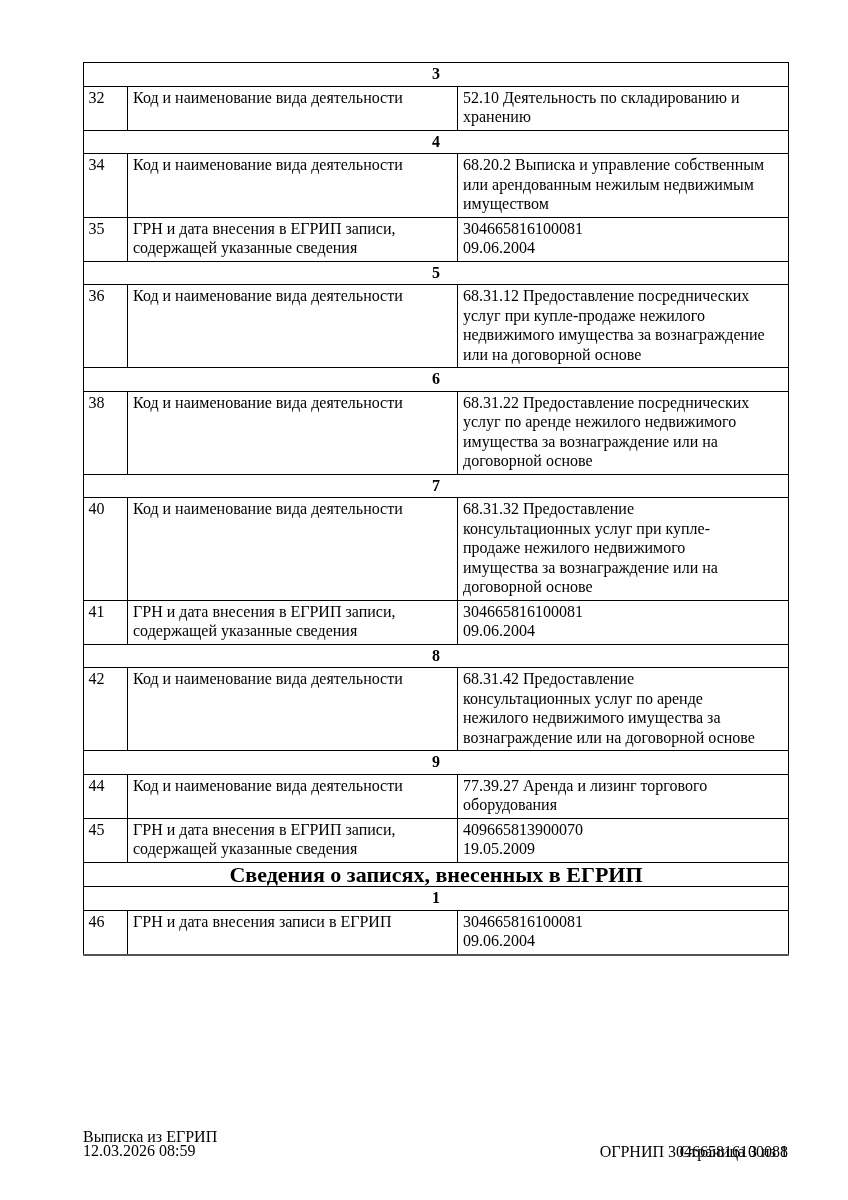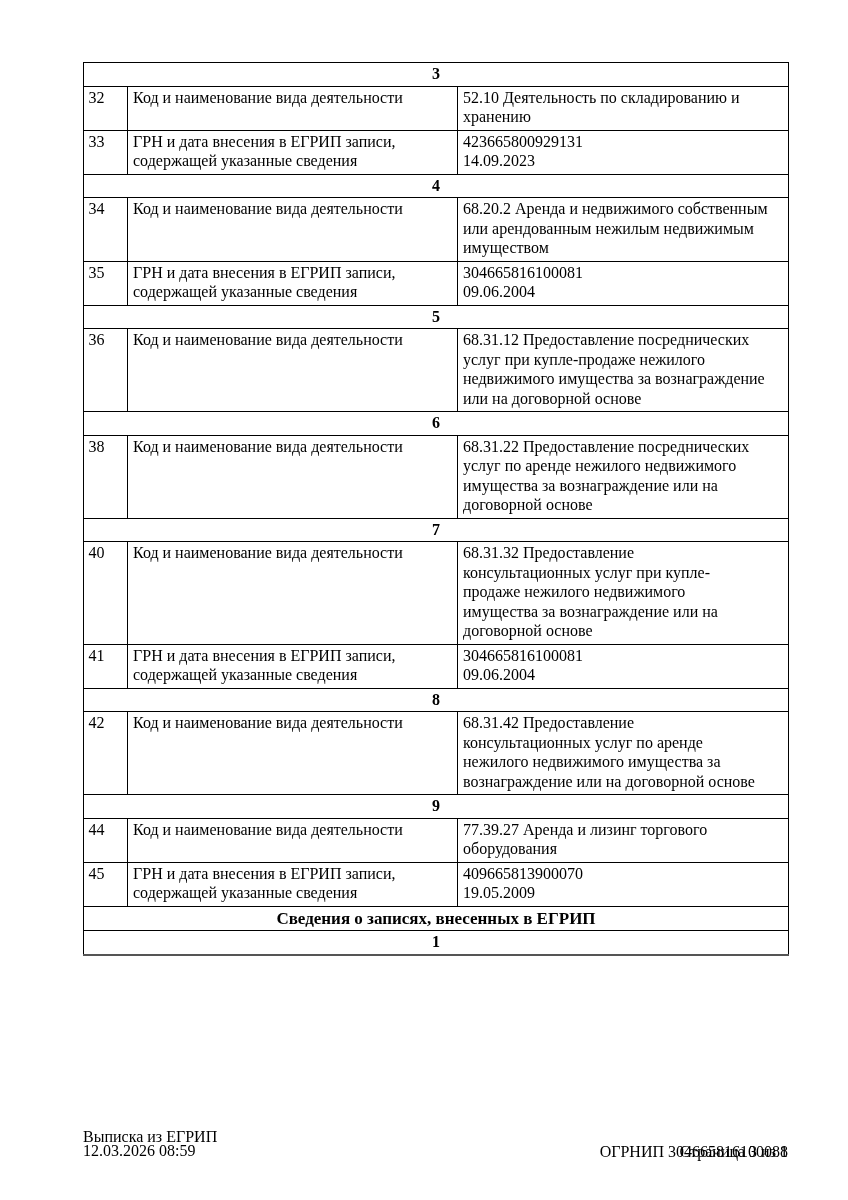--- a/index.html
+++ b/index.html
@@ -30,21 +30,21 @@
   td.num   { text-align: center; padding-left: 1px; padding-right: 19px; }
   td.section {
     text-align: center;
     font-weight: bold;
     padding-top: 1px;
     padding-bottom: 2px;
   }
   td.hdr {
     text-align: center;
     font-weight: bold;
-    font-size: 17px;
+    font-size: 22px;
     padding-top: 2px;
     padding-bottom: 2px;
   }
   .footer {
     position: absolute;
     left: 83px; top: 1130px;
     width: 705px;
     height: 30px;
     font-size: 16px;
     line-height: 14px;
@@ -70,40 +70,29 @@
         <td class="num">32</td>
         <td class="label">
           <div>Код и наименование вида деятельности</div>
         </td>
         <td class="value">
           <div>52.10 Деятельность по складированию и</div>
           <div>хранению</div>
         </td>
       </tr>
       <tr>
-        <td class="num">33</td>
-        <td class="label">
-          <div>ГРН и дата внесения в ЕГРИП записи,</div>
-          <div>содержащей указанные сведения</div>
-        </td>
-        <td class="value">
-          <div>423665800929131</div>
-          <div>14.09.2023</div>
-        </td>
-      </tr>
-      <tr>
         <td colspan="3" class="section">4</td>
       </tr>
       <tr>
         <td class="num">34</td>
         <td class="label">
           <div>Код и наименование вида деятельности</div>
         </td>
         <td class="value">
-          <div>68.20.2 Аренда и недвижимого собственным</div>
+          <div>68.20.2 Выписка и управление собственным</div>
           <div>или арендованным нежилым недвижимым</div>
           <div>имуществом</div>
         </td>
       </tr>
       <tr>
         <td class="num">35</td>
         <td class="label">
           <div>ГРН и дата внесения в ЕГРИП записи,</div>
           <div>содержащей указанные сведения</div>
         </td>
@@ -206,20 +195,30 @@
         <td class="value">
           <div>409665813900070</div>
           <div>19.05.2009</div>
         </td>
       </tr>
       <tr>
         <td colspan="3" class="hdr">Сведения о записях, внесенных в ЕГРИП</td>
       </tr>
       <tr>
         <td colspan="3" class="section">1</td>
+      </tr>
+      <tr>
+        <td class="num">46</td>
+        <td class="label">
+          <div>ГРН и дата внесения записи в ЕГРИП</div>
+        </td>
+        <td class="value">
+          <div>304665816100081</div>
+          <div>09.06.2004</div>
+        </td>
       </tr>
     </tbody>
 </table>
 
 <div class="footer">
   <div class="f-left">
     <div>Выписка из ЕГРИП</div>
     <div>12.03.2026 08:59</div>
   </div>
   <div class="f-center">ОГРНИП 304665816100081</div>

